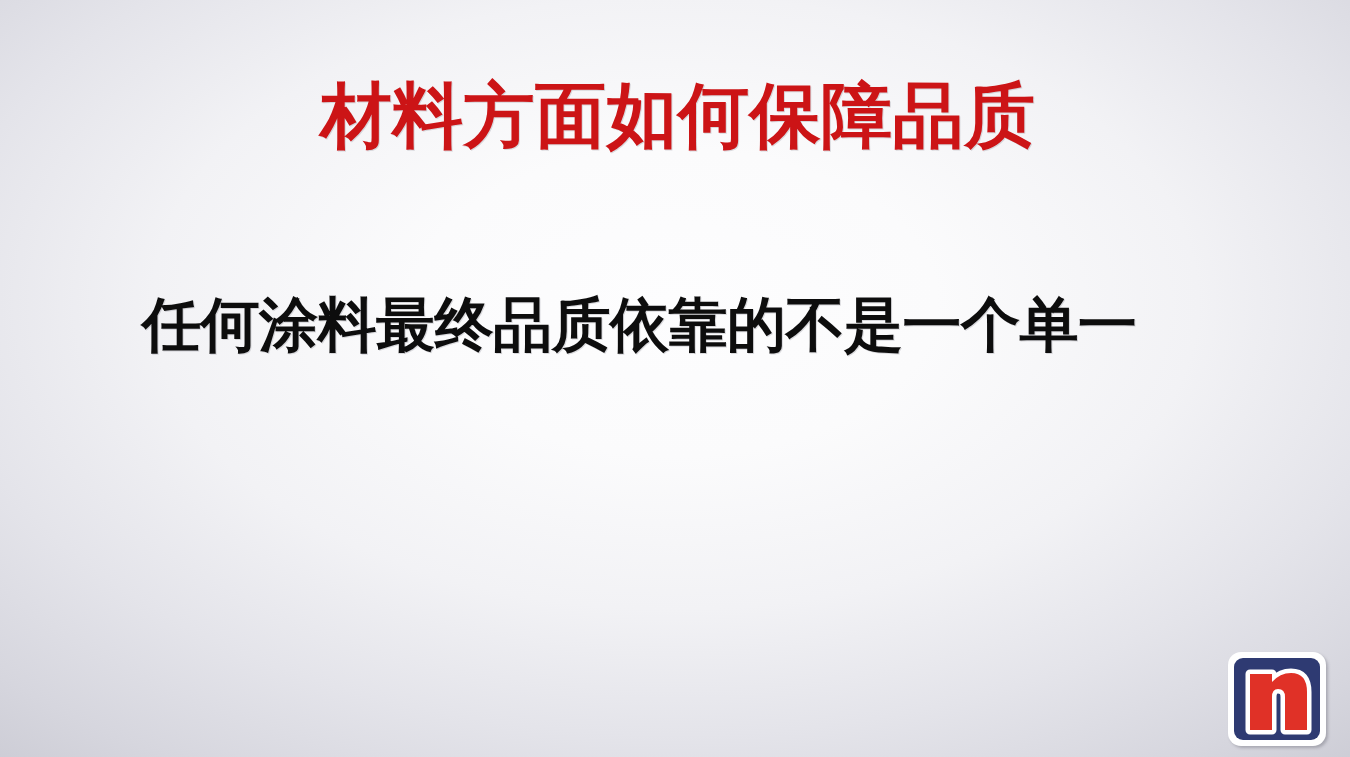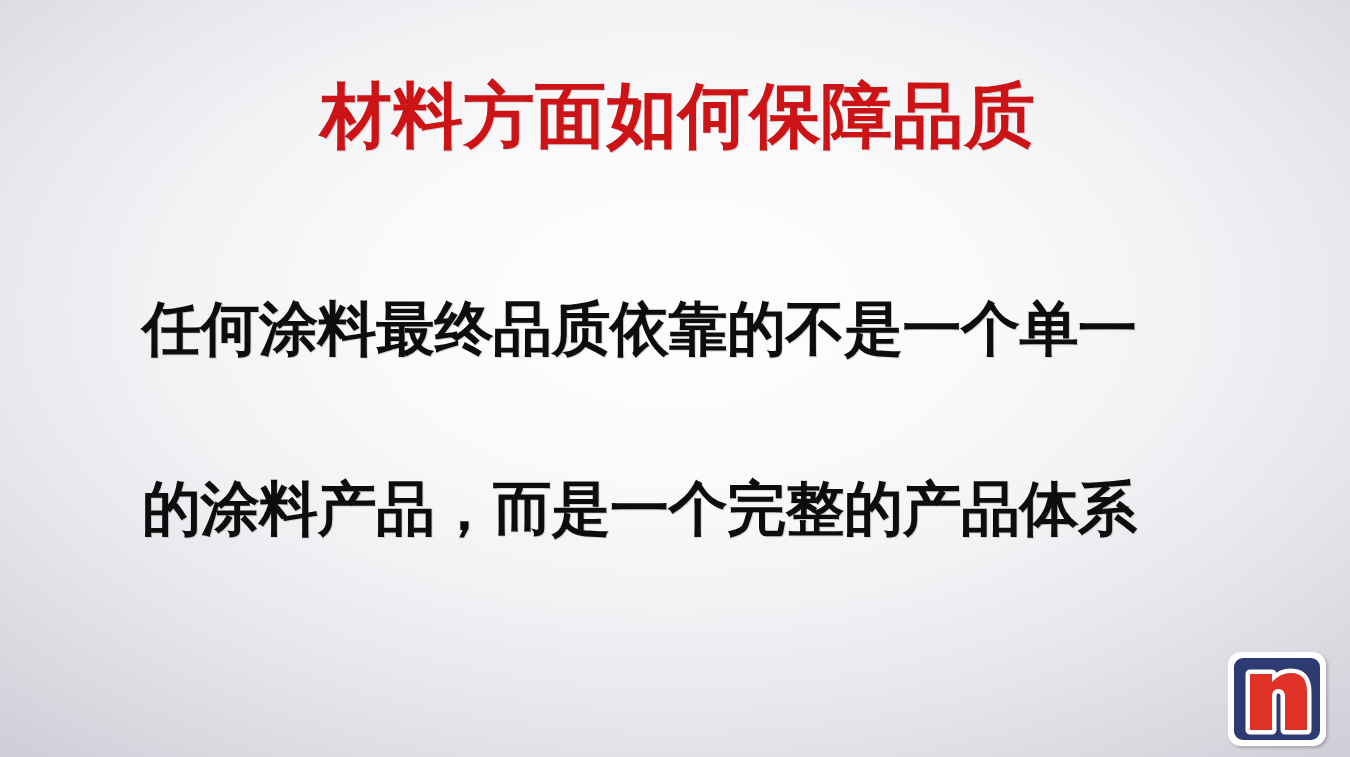--- a/index.html
+++ b/index.html
@@ -56,21 +56,21 @@
 
   
   .body-block {
     position: absolute;
     top: 300px;
     left: 142px;
     width: 1020px;
   }
   .body-line {
     margin: 0;
-    font-family: Liberation Serif, serif;
+    font-family: Liberation Mono, monospace;
     font-size: 59px;
     font-weight: 700;
     color: #0d0d0d;
     line-height: 1.0;
     white-space: nowrap;
     letter-spacing: -0.5px;
     text-shadow: 1px 1px 0 rgba(130,130,140,0.28);
   }
   .body-line.line-2 {
     margin-top: 121px;
@@ -117,21 +117,20 @@
 <body>
 
 <div class="slide">
 
   <div class="title-wrap">
     <h1 class="slide-title">材料方面如何保障品质</h1>
   </div>
 
   <div class="body-block">
     <p class="body-line line-1">任何涂料最终品质依靠的不是一个单一</p>
-    <p class="body-line line-2">的涂料产品，而是一个完整的产品体系</p>
   </div>
 
   <div class="logo">
     <div class="logo-plate"></div>
     <div class="logo-square"></div>
     <div class="logo-letter">
       <svg viewBox="0 0 98 94" xmlns="http://www.w3.org/2000/svg" aria-hidden="true">
 
         <path d="M22 22 H44 V30 Q52 21 63 21 Q79 21 79 40 V78 H57 V45 Q57 37 50 37 Q44 37 44 45 V78 H22 Z" fill="none" stroke="#ffffff" stroke-width="9" stroke-linejoin="round"></path>
         <path d="M22 22 H44 V30 Q52 21 63 21 Q79 21 79 40 V78 H57 V45 Q57 37 50 37 Q44 37 44 45 V78 H22 Z" fill="#e03127"></path>

